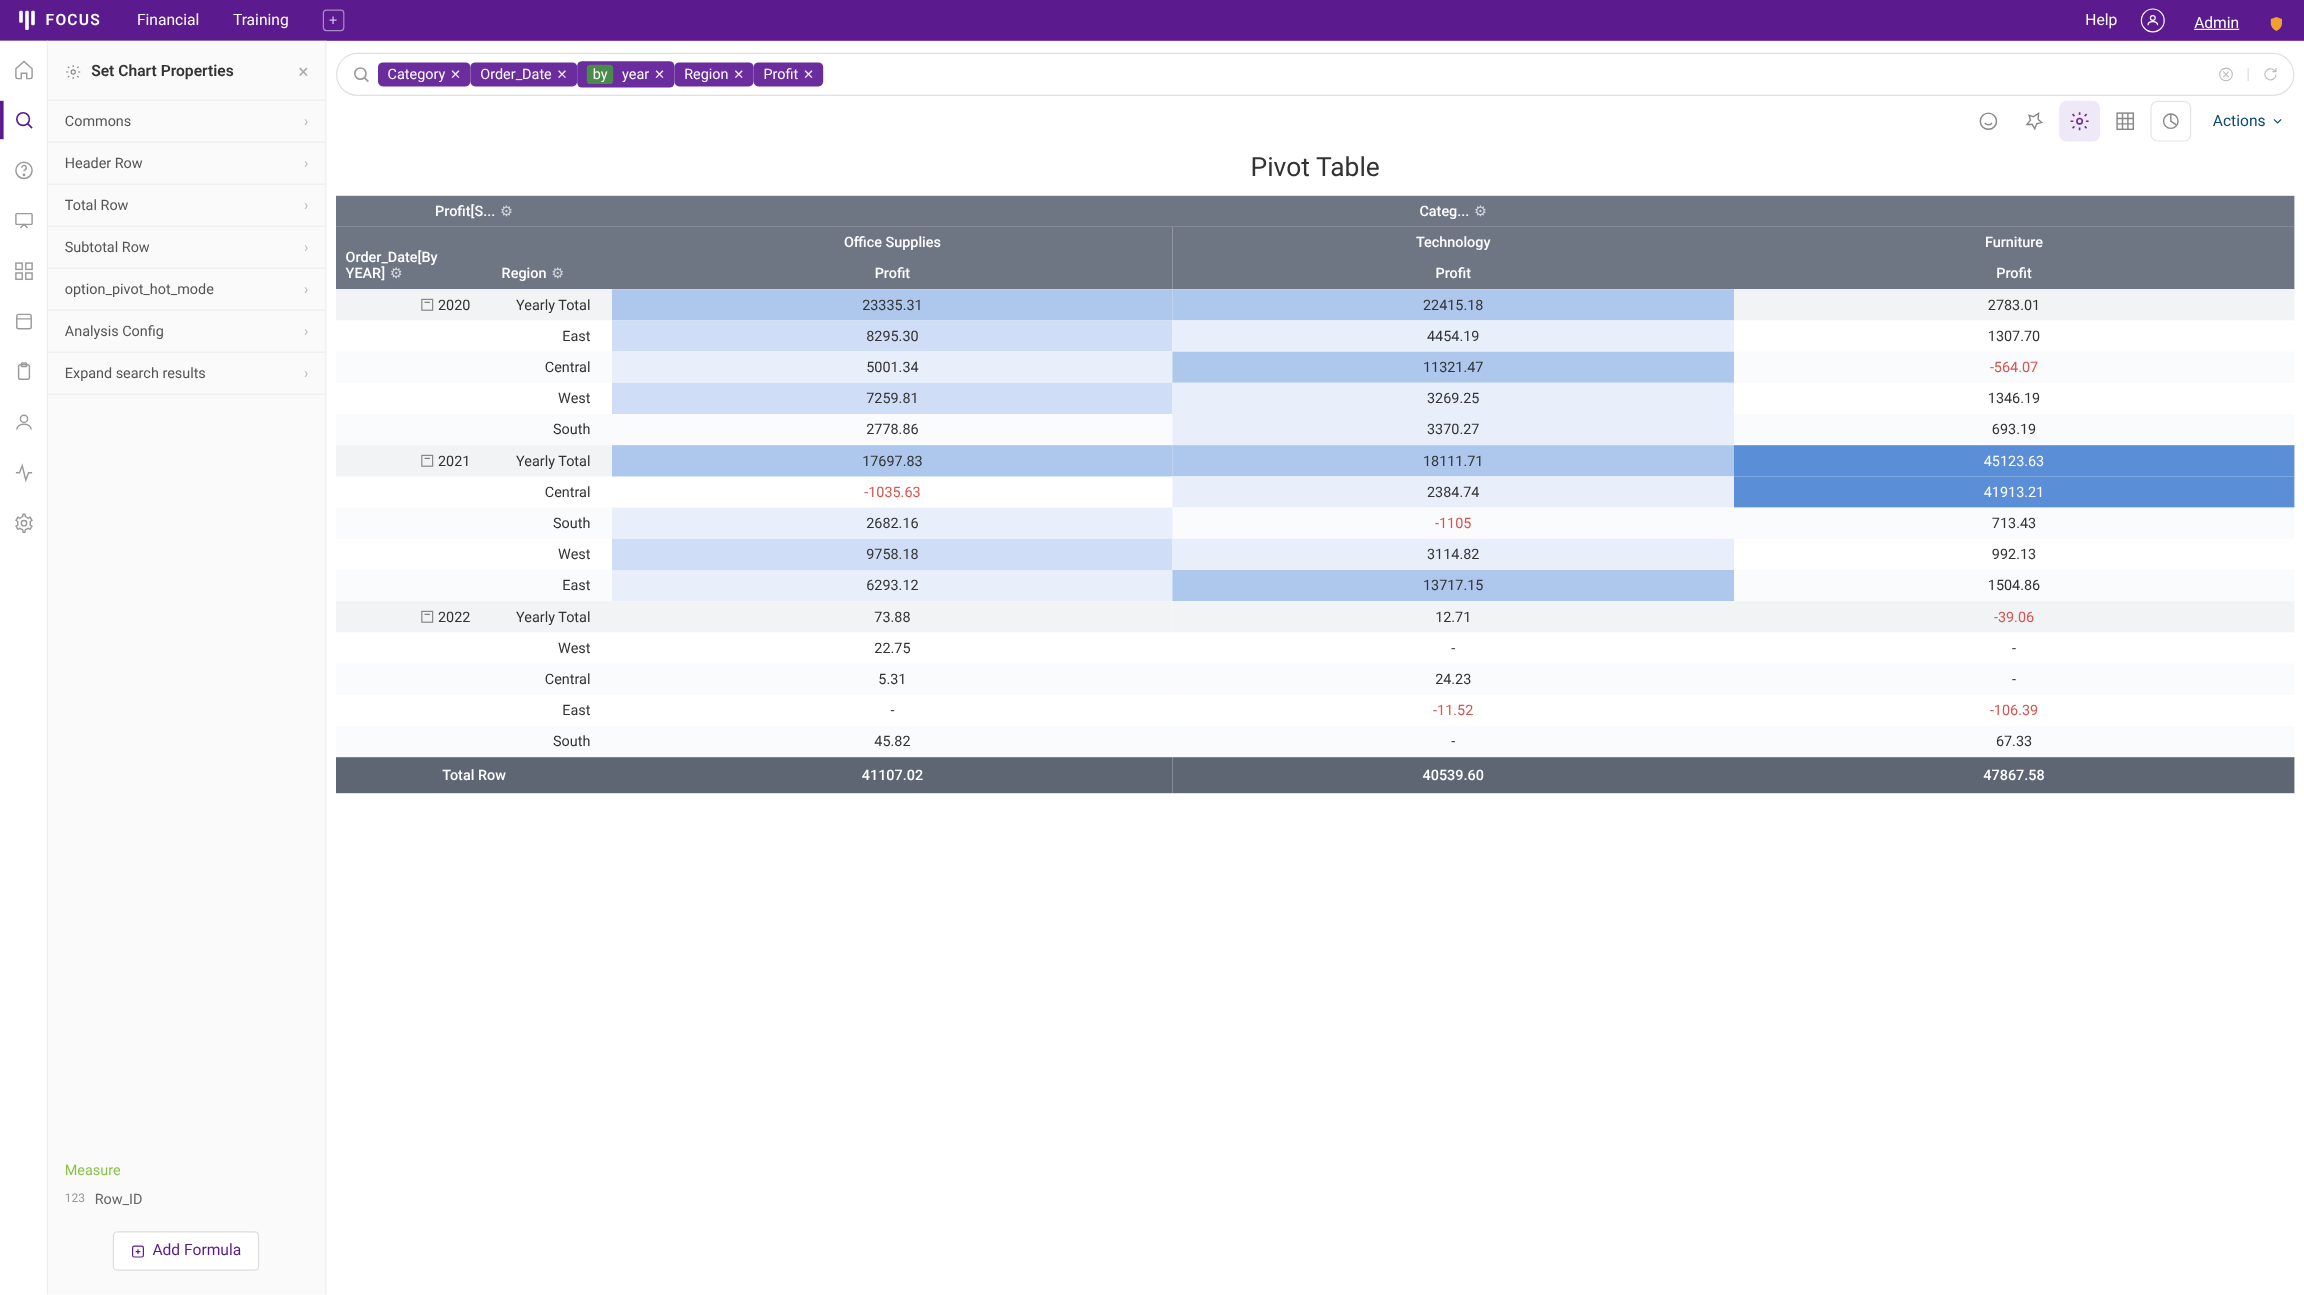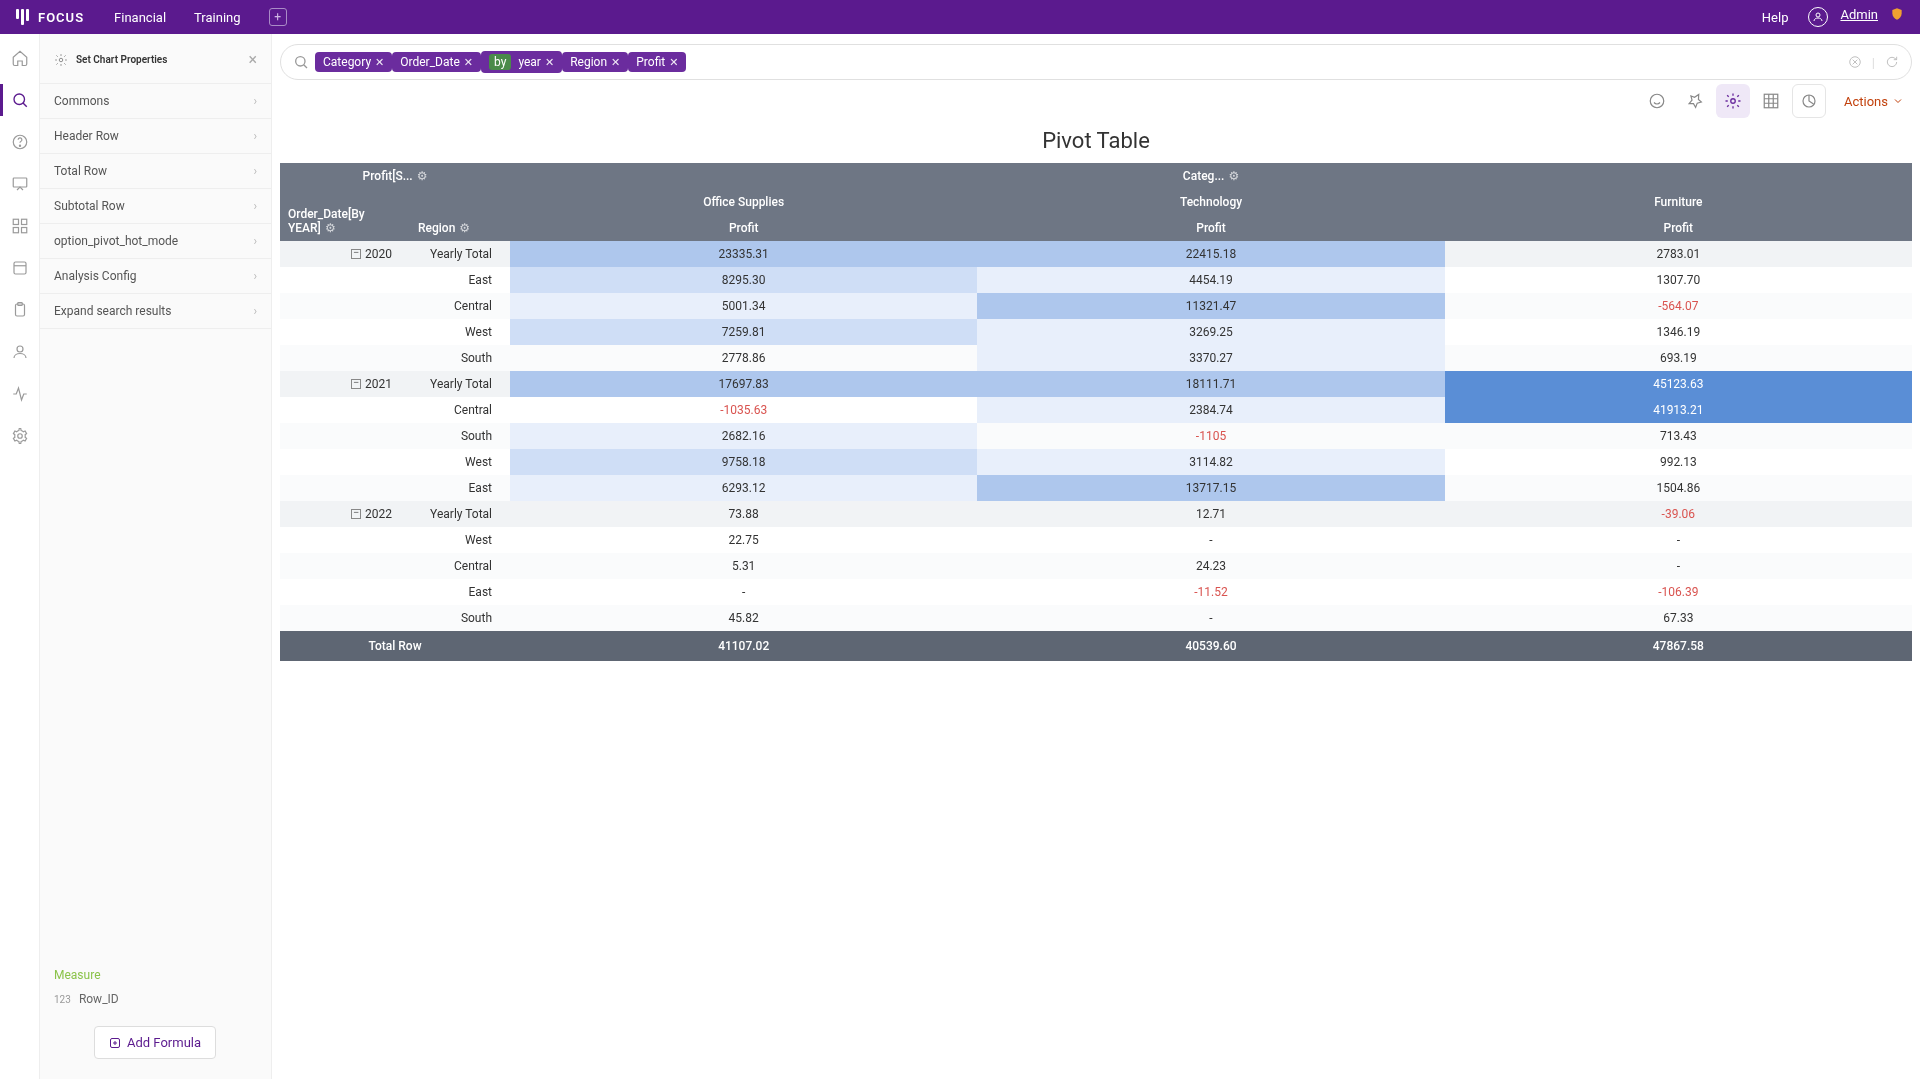--- a/index.html
+++ b/index.html
@@ -6,32 +6,32 @@
 body{background:#fff;color:#333;font-size:13px;}
 .topbar{background:#5b1a8e;height:34px;display:flex;align-items:center;padding:0 16px;color:#fff;}
 .topbar .logo{display:flex;align-items:center;gap:6px;margin-right:30px;}
 .topbar .logo-icon{width:16px;height:16px;display:flex;gap:2px;}
 .topbar .logo-icon span{width:3px;background:#fff;border-radius:1px;}
 .topbar .logo-text{font-weight:600;letter-spacing:1px;}
 .topbar .nav-item{margin-right:28px;cursor:pointer;font-size:13px;}
 .topbar .plus-tab{width:18px;height:18px;border:1px solid #aa8cc7;border-radius:3px;display:flex;align-items:center;justify-content:center;font-size:12px;color:#d0b8e4;cursor:pointer;}
 .topbar .spacer{flex:1;}
 .topbar .help{margin-right:20px;cursor:pointer;}
-.topbar .user{display:flex;align-items:flex-start;gap:12px;cursor:pointer;text-decoration:underline;}
+.topbar .user{display:flex;align-items:flex-end;gap:24px;cursor:pointer;text-decoration:underline;}
 .topbar .avatar{width:20px;height:20px;border:1.5px solid #fff;border-radius:50%;display:flex;align-items:center;justify-content:center;}
 .topbar .shield{width:14px;height:14px;color:#f0a030;}
 .layout{display:flex;height:calc(100vh - 34px);}
 .icon-rail{width:40px;background:#fff;border-right:1px solid #eee;display:flex;flex-direction:column;align-items:center;padding-top:14px;gap:22px;}
 .icon-rail .rail-icon{width:20px;height:20px;color:#9a9a9a;cursor:pointer;display:flex;align-items:center;justify-content:center;}
 .icon-rail .rail-icon.active{color:#5b1a8e;position:relative;}
 .icon-rail .rail-icon.active::before{content:"";position:absolute;left:-10px;top:-6px;bottom:-6px;width:3px;background:#5b1a8e;}
 .side-panel{width:232px;background:#fafafa;border-right:1px solid #eee;display:flex;flex-direction:column;}
 .side-panel .panel-header{display:flex;align-items:center;padding:16px 14px 14px;border-bottom:1px solid #eee;}
 .side-panel .panel-header .gear{width:14px;height:14px;color:#888;margin-right:8px;}
-.side-panel .panel-title{font-weight:600;flex:1;font-size:10px;}
+.side-panel .panel-title{font-weight:600;flex:1;font-size:13px;}
 .side-panel .panel-close{color:#aaa;cursor:pointer;font-size:16px;}
 .side-panel .panel-item{display:flex;align-items:center;justify-content:space-between;padding:10px 14px;border-bottom:1px solid #eee;cursor:pointer;color:#555;font-size:12px;gap:45px;}
 .side-panel .panel-item .chev{color:#bbb;}
 .side-panel .bottom{margin-top:auto;padding:8px 14px 20px;}
 .side-panel .measure-label{color:#8bc34a;font-size:12px;margin-bottom:10px;}
 .side-panel .measure-row{display:flex;align-items:center;gap:8px;color:#666;font-size:12px;margin-bottom:20px;}
 .side-panel .add-formula{border:1px solid #ddd;border-radius:4px;padding:8px 14px;display:inline-flex;align-items:center;gap:6px;color:#5b1a8e;cursor:pointer;background:#fff;margin-left:40px;}
 .main{flex:1;display:flex;flex-direction:column;overflow:hidden;}
 .search-bar{margin:10px 8px 0;border:1px solid #e0e0e0;border-radius:20px;height:36px;display:flex;align-items:center;padding:0 12px;gap:6px;}
 .search-bar .search-icon{color:#999;width:16px;height:16px;}
@@ -39,21 +39,21 @@
 .pill .x{font-size:11px;cursor:pointer;opacity:.9;}
 .search-bar .end-icons{margin-left:auto;display:flex;gap:10px;color:#bbb;}
 .search-bar .end-icons span{cursor:pointer;}
 .crumb{padding:6px 16px 2px;color:#aaa;font-size:11px;}
 .crumb .ans{color:#bbb;}
 .toolbar-row{display:flex;align-items:center;padding:4px 16px 4px;}
 .toolbar-row .spacer{flex:1;}
 .toolbar-row .tb-icon{width:34px;height:34px;border-radius:6px;display:flex;align-items:center;justify-content:center;color:#888;cursor:pointer;margin-left:4px;}
 .toolbar-row .tb-icon.active{background:#efe8f7;color:#6b2c9e;}
 .toolbar-row .tb-icon.ring{border:1px solid #e5e5e5;}
-.toolbar-row .actions{margin-left:18px;color:#c2410c;cursor:pointer;display:flex;align-items:center;gap:4px;}
+.toolbar-row .actions{margin-left:18px;color:#0c4a6e;cursor:pointer;display:flex;align-items:center;gap:4px;}
 .title{font-size:22px;text-align:center;margin:6px 0 10px;color:#333;}
 .filter-chip{display:inline-block;border:1px solid #e0e0e0;border-radius:6px;padding:4px 10px;margin:0 0 10px 16px;font-size:12px;color:#666;background:#fff;}
 .pivot-wrap{padding:0 8px 12px;overflow:auto;}
 table.pivot{width:100%;border-collapse:collapse;table-layout:fixed;}
 table.pivot th, table.pivot td{font-size:12px;}
 .hdr-dark{background:#6e7684;color:#fff;text-align:center;padding:6px 8px;font-weight:500;}
 .hdr-cat{background:#6e7684;color:#fff;text-align:center;padding:6px 8px;font-weight:500;margin-top:48px;}
 .hdr-dim{background:#6e7684;color:#fff;text-align:left;padding:6px 8px;font-weight:500;}
 .hdr-dim.right{text-align:right;}
 .gear-sm{opacity:.7;margin-left:4px;}

